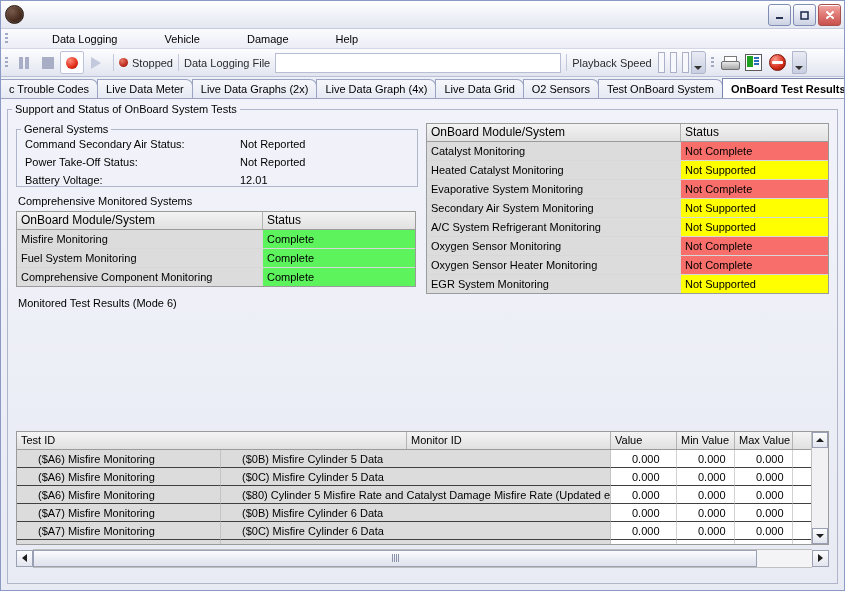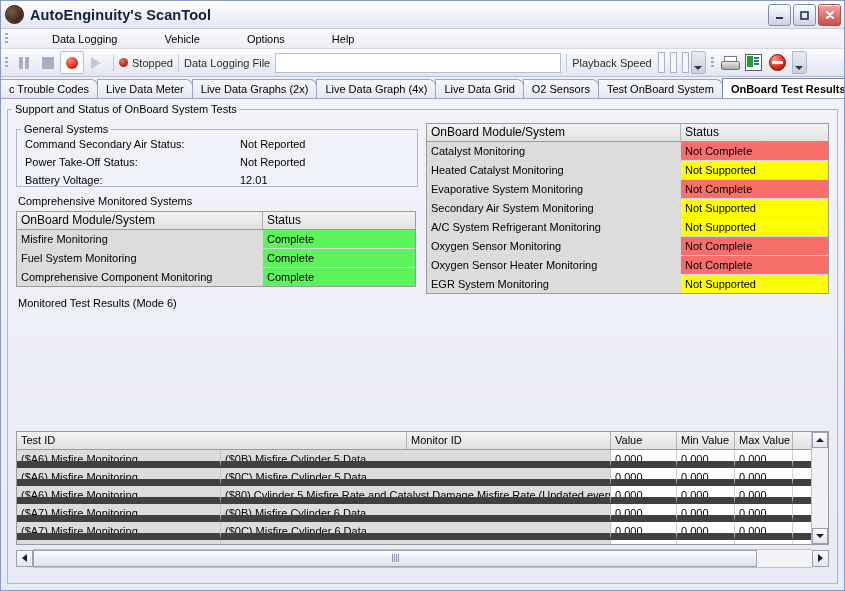--- a/index.html
+++ b/index.html
@@ -161,21 +161,21 @@
   .cell-name{background:#dcdcdc;}
   .st-complete{background:#5cf35c;}
   .st-notcomplete{background:#f86e6a;}
   .st-notsupported{background:#ffff00;}
   
   #mode6{position:absolute;left:8px;top:316px;right:8px;bottom:38px;border:1px solid #9b9b9b;background:#fff;box-sizing:border-box;overflow:hidden;}
   .m6-head{display:flex;height:17px;line-height:17px;background:linear-gradient(180deg,#f4f4f4 0%,#e0e0e0 100%);border-bottom:1px solid #9b9b9b;font-size:11px;}
   .m6-head .hc{border-right:1px solid #b3b3b3;padding-left:4px;box-sizing:border-box;overflow:hidden;white-space:nowrap;}
   .m6-body{position:relative;}
   .m6-row{display:flex;height:18px;line-height:18px;font-size:11px;}
-  .m6-row .c{box-sizing:border-box;padding-left:4px;overflow:hidden;white-space:nowrap;border-bottom:7px solid #404040;}
+  .m6-row .c{box-sizing:border-box;padding-left:21px;overflow:hidden;white-space:nowrap;border-bottom:1px solid #404040;}
   .c-mon{width:204px;flex:0 0 204px;background:#dcdcdc;border-right:1px solid #c4c4c4;}
   .c-test{width:390px;flex:0 0 390px;background:#dcdcdc;border-right:1px solid #c4c4c4;}
   .c-val{width:66px;flex:0 0 66px;background:#fff;border-right:1px solid #d2d2d2;}
   .c-min{width:58px;flex:0 0 58px;background:#fff;border-right:1px solid #d2d2d2;}
   .c-max{width:58px;flex:0 0 58px;background:#fff;border-right:1px solid #d2d2d2;}
   .c-pad{flex:1 1 auto;background:#fff;}
   .h-mon{width:204px;flex:0 0 204px;}
   .h-test{width:390px;flex:0 0 390px;}
   .h-val{width:66px;flex:0 0 66px;}
   .h-min{width:58px;flex:0 0 58px;}
@@ -205,21 +205,20 @@
   .caret-l{width:0;height:0;border-right:5px solid #1d1d1d;border-top:4px solid transparent;border-bottom:4px solid transparent;}
   .caret-r{width:0;height:0;border-left:5px solid #1d1d1d;border-top:4px solid transparent;border-bottom:4px solid transparent;}
 </style>
 </head>
 <body>
 
 <div class="app-window">
 
   <div class="titlebar">
     <div class="app-icon"></div>
-    <div class="app-title">AutoEnginuity's ScanTool</div>
     <div class="win-buttons">
       <div class="wbtn">
         <svg width="11" height="11" viewBox="0 0 11 11">
             <rect x="2" y="7" width="7" height="2" fill="#26324f"></rect>
           </svg>
       </div>
       <div class="wbtn">
         <svg width="11" height="11" viewBox="0 0 11 11">
             <rect x="2" y="2" width="7" height="7" fill="none" stroke="#26324f" stroke-width="1.6"></rect>
           </svg>
@@ -229,21 +228,21 @@
             <path d="M3 3 L9 9 M9 3 L3 9" stroke="#ffffff" stroke-width="2" stroke-linecap="round"></path>
           </svg>
       </div>
     </div>
   </div>
 
   <div class="menubar">
     <div class="grip"></div>
     <div class="menu-item">Data Logging</div>
     <div class="menu-item">Vehicle</div>
-    <div class="menu-item">Options</div>
+    <div class="menu-item">Damage</div>
     <div class="menu-item">Help</div>
   </div>
 
   <div class="toolbar">
     <div class="grip"></div>
     <div class="tbtn">
       <span class="bar2">
           <i></i>
           <i></i>
         </span>

